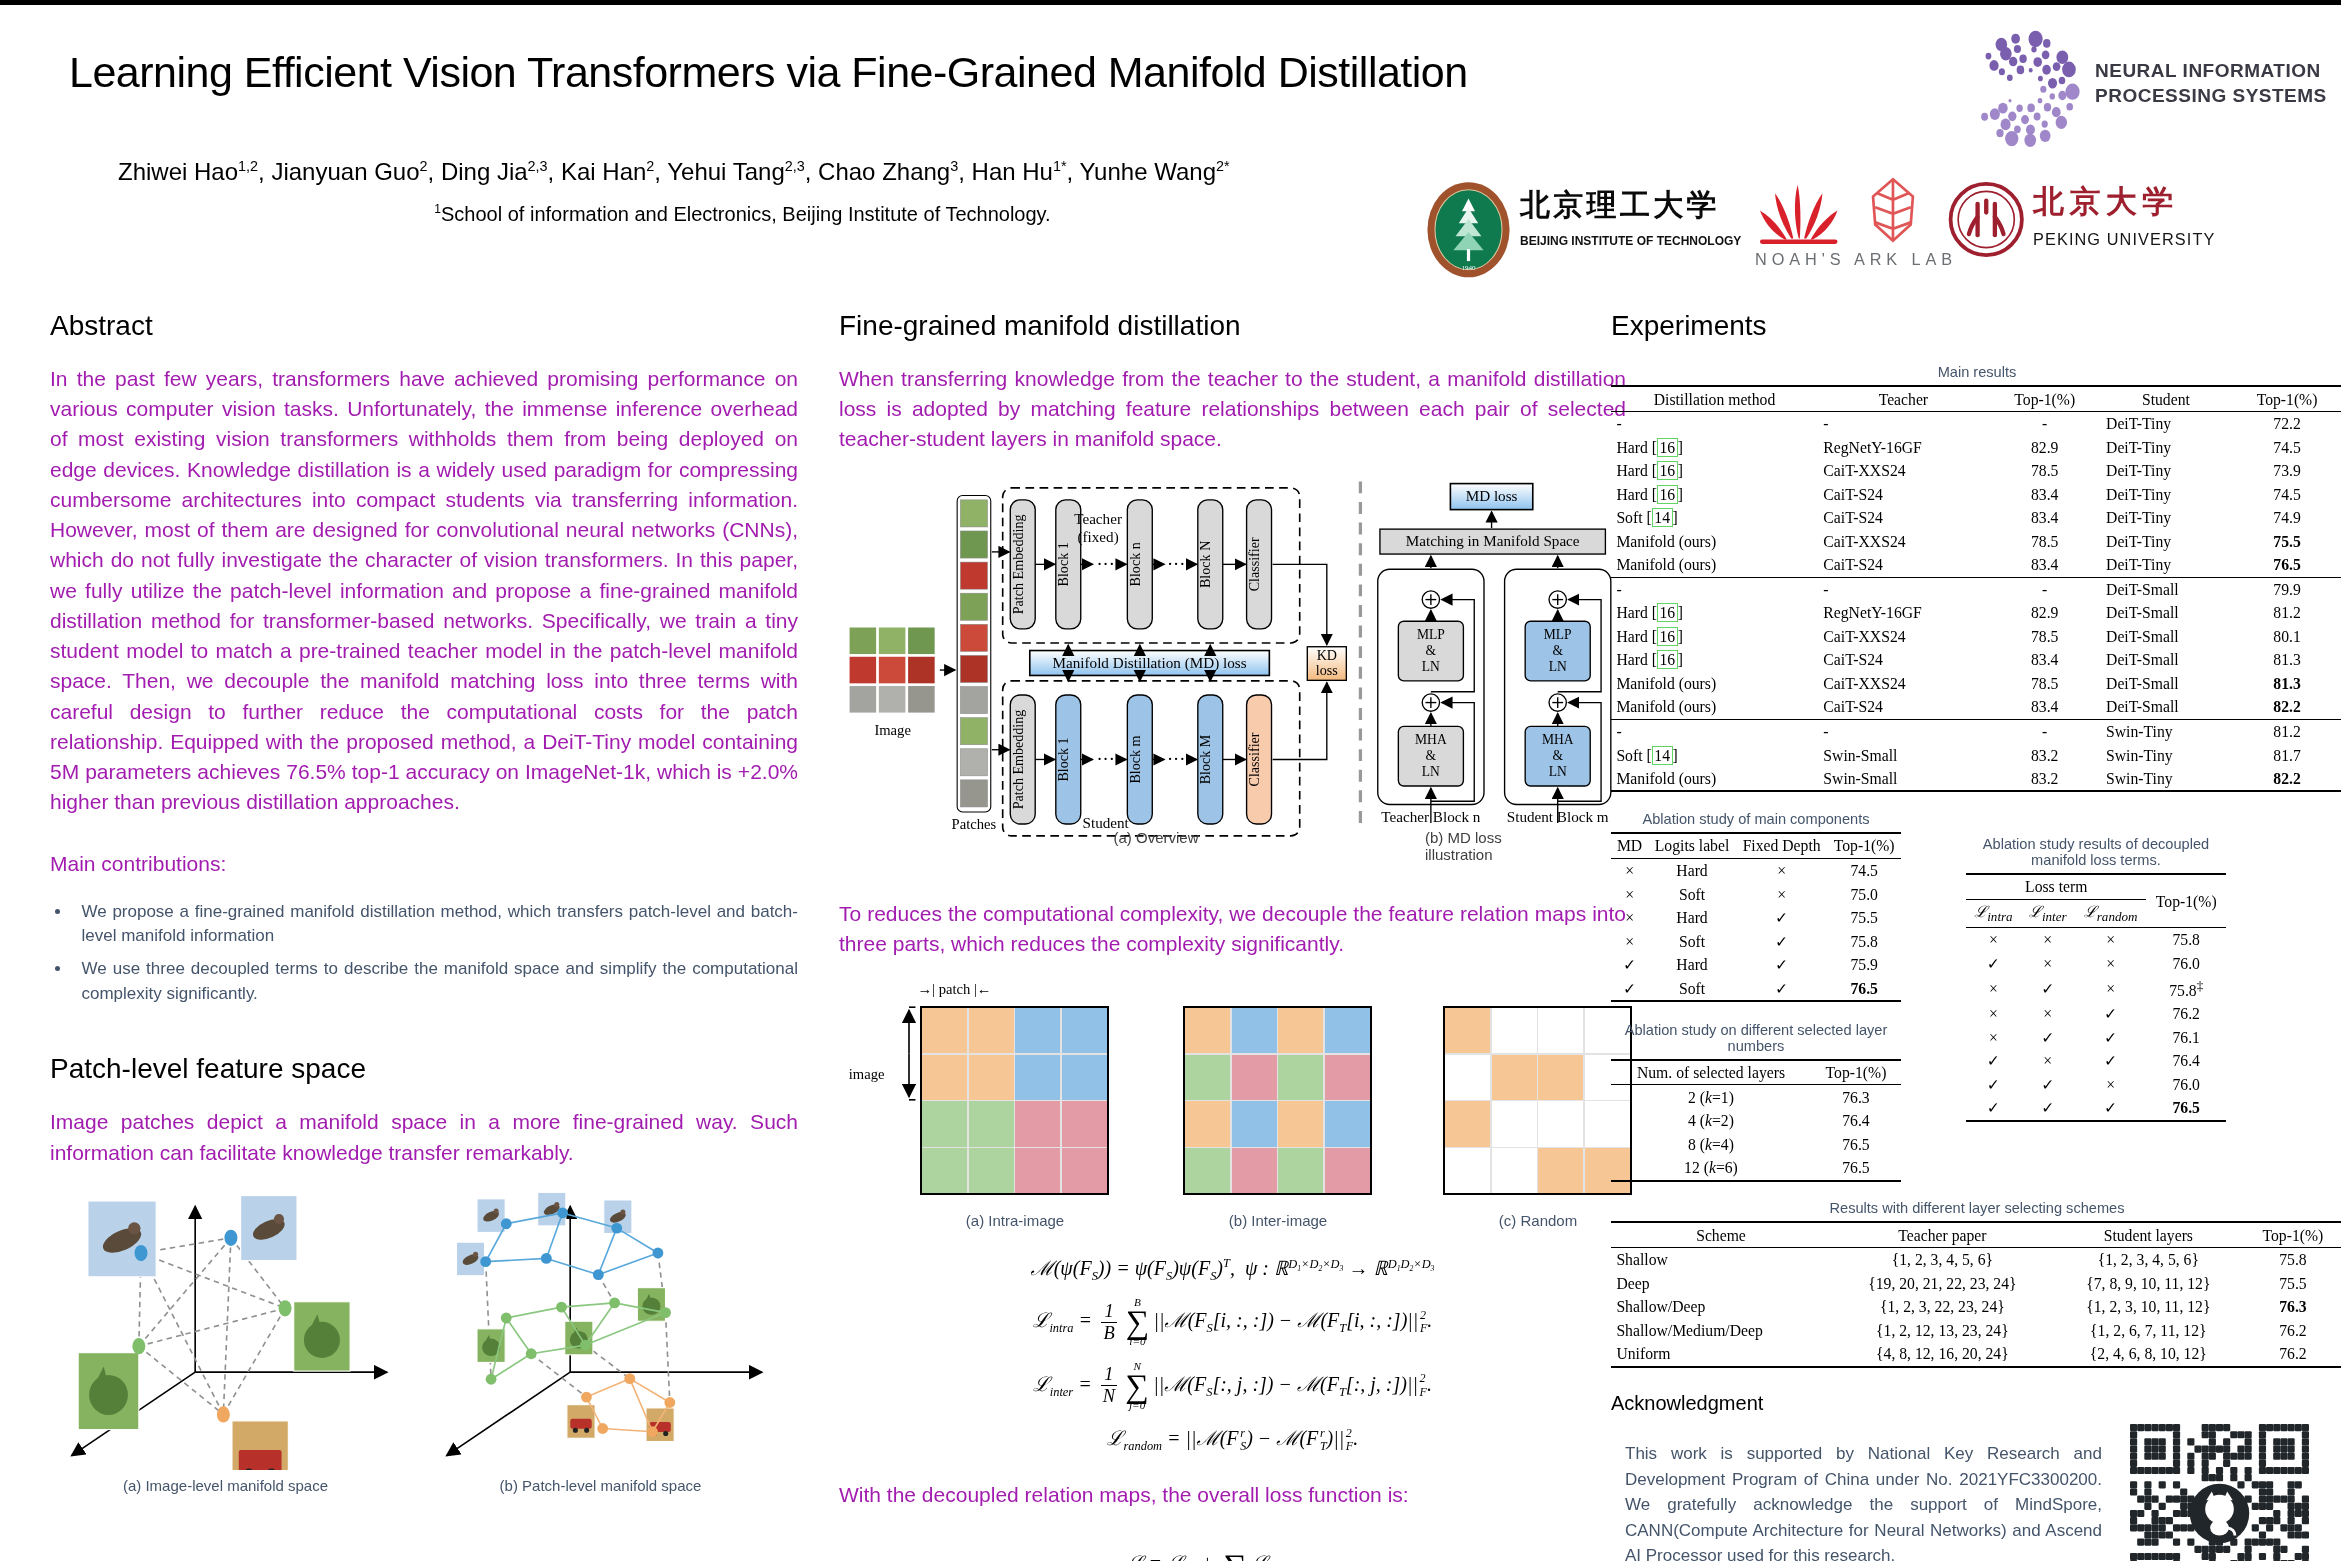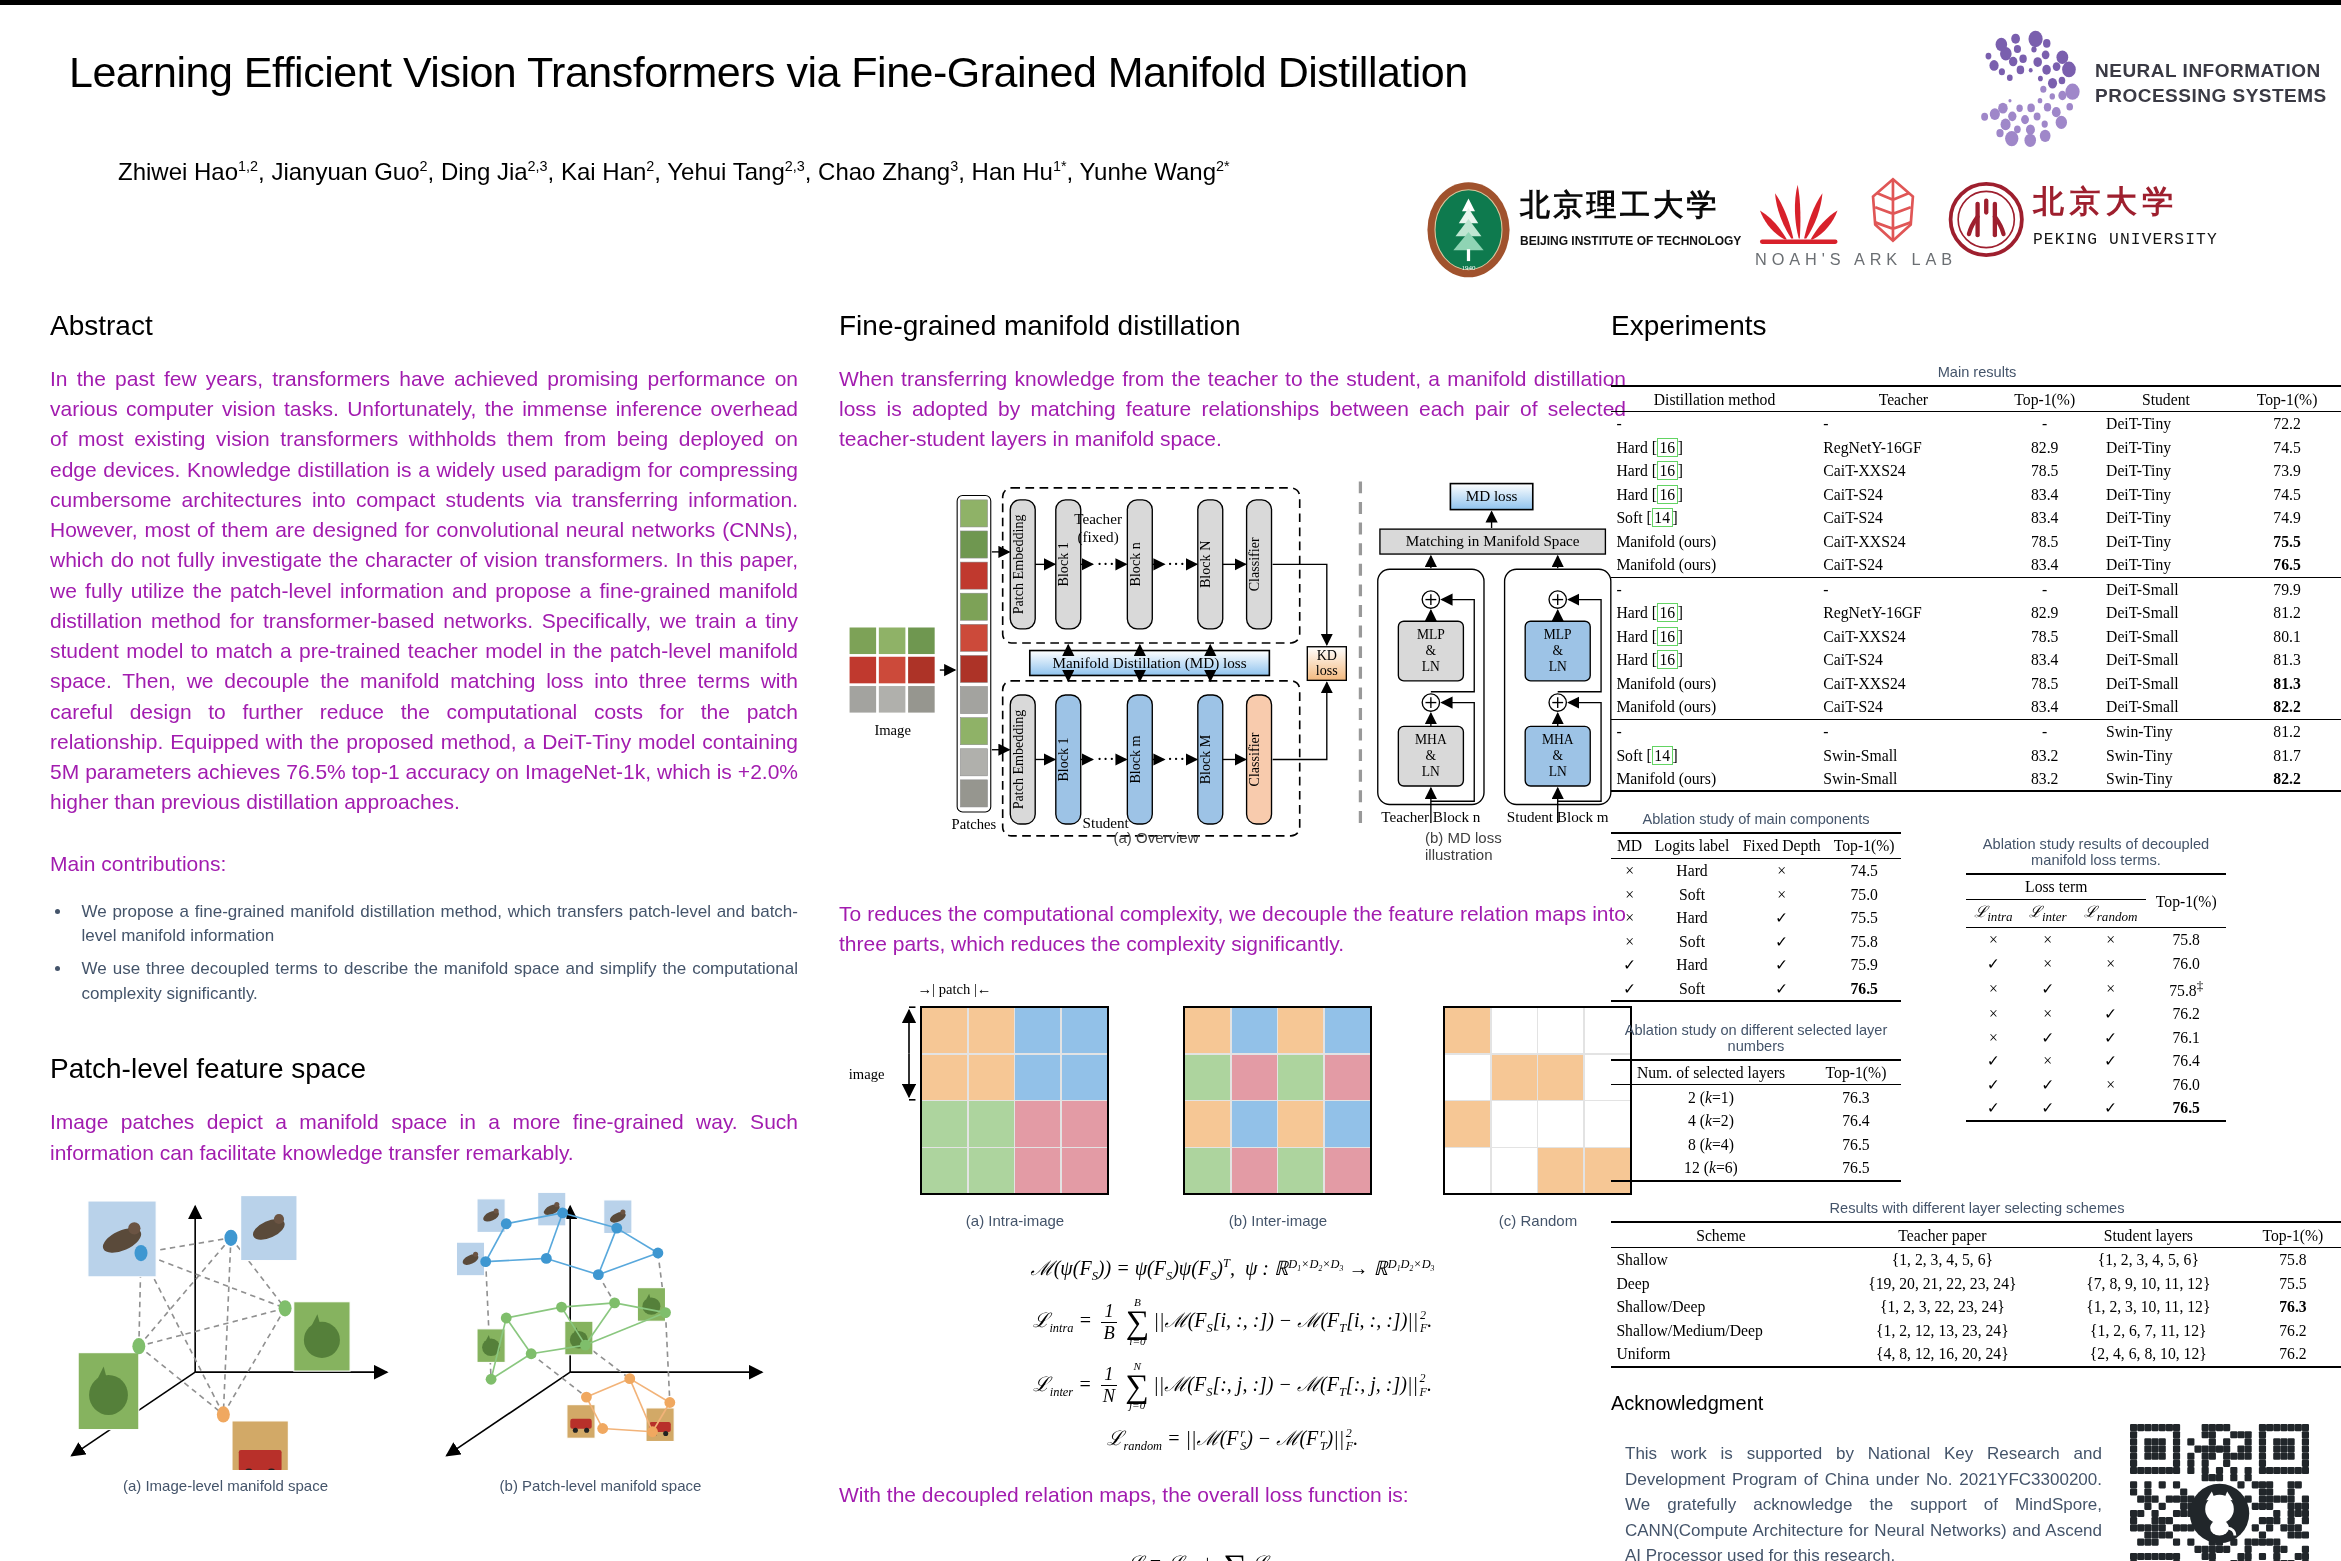--- a/index.html
+++ b/index.html
@@ -19,21 +19,21 @@
   .logo-row .en-small{font-weight:700;font-size:12px;color:#111;}
   .bit{position:absolute;left:1425px;top:180px;}
   .bit-text{position:absolute;left:95px;top:5.4px;width:233px;}
   .bit-cn{font-size:30px;font-weight:700;color:#0a0a0a;letter-spacing:3.3px;font-family:"DejaVu Sans",sans-serif;}
   .bit-en{font-size:12px;font-weight:700;margin-top:7.6px;letter-spacing:0px;}
   .noah{position:absolute;left:1755px;top:175px;width:179px;text-align:center;}
   .noah-cap{font-size:16.3px;color:#6b6f73;letter-spacing:4.9px;margin-top:5.4px;white-space:nowrap;}
   .pku{position:absolute;left:1947px;top:179px;}
   .pku-text{position:absolute;left:86px;top:2.2px;width:249px;}
   .pku-cn{font-size:31px;font-weight:700;color:#9e1f2e;letter-spacing:5.4px;font-family:"DejaVu Sans",sans-serif;}
-  .pku-en{font-size:16.3px;font-family:Liberation Mono, monospace;color:#151515;margin-top:6.5px;letter-spacing:1.1px;}
+  .pku-en{font-size:16.3px;font-family:Liberation Sans, sans-serif;color:#151515;margin-top:6.5px;letter-spacing:1.1px;}
   
   .col{position:absolute;top:310px;}
   .col-left{left:50px;width:748px;}
   .col-mid{left:839px;width:787px;}
   .col-right{left:1611px;width:732px;}
   h2{font-size:28px;font-weight:400;margin:0 0 22px 0;color:#000;}
   .body{font-size:21px;line-height:1.44;color:#a21caf;text-align:justify;}
   .contrib-label{margin-top:31px;}
   ul.contribs{margin:7.6px 0 0 3.3px;padding-left:18.4px;}
   ul.contribs li{font-size:17px;line-height:1.44;color:#44546A;text-align:justify;
@@ -97,20 +97,21 @@
   svg text{font-family:"Liberation Serif",serif;}
 </style>
 </head>
 <body>
 
 <div class="topbar"></div>
 
 <div class="title">Learning Efficient Vision Transformers via Fine-Grained Manifold Distillation</div>
 <div class="authors" id="authors"><span>Zhiwei Hao</span><sup>1,2</sup>, <span>Jianyuan Guo</span><sup>2</sup>, <span>Ding Jia</span><sup>2,3</sup>, <span>Kai Han</span><sup>2</sup>, <span>Yehui Tang</span><sup>2,3</sup>, <span>Chao Zhang</span><sup>3</sup>, <span>Han Hu</span><sup>1*</sup>, <span>Yunhe Wang</span><sup>2*</sup></div>
 <div class="affils" id="affils">
+    <div class="affil-line"><sup>1</sup>School of information and Electronics, Beijing Institute of Technology.</div>
   </div>
 
 <div class="neurips">
   <svg id="neurips-swirl" width="130" height="141" viewBox="0 0 240 260">
       <ellipse cx="90.1" cy="101.0" rx="5.3" ry="6.1" fill="#7A5FAE"></ellipse>
       <ellipse cx="109.7" cy="86.4" rx="7.0" ry="8.0" fill="#7A5FAE"></ellipse>
       <ellipse cx="128.7" cy="87.2" rx="3.6" ry="4.2" fill="#7A5FAE"></ellipse>
       <ellipse cx="146.6" cy="102.2" rx="4.5" ry="5.2" fill="#7A5FAE"></ellipse>
       <ellipse cx="152.0" cy="122.3" rx="5.7" ry="6.5" fill="#9F87C9"></ellipse>
       <ellipse cx="145.8" cy="143.2" rx="4.3" ry="4.9" fill="#9F87C9"></ellipse>

